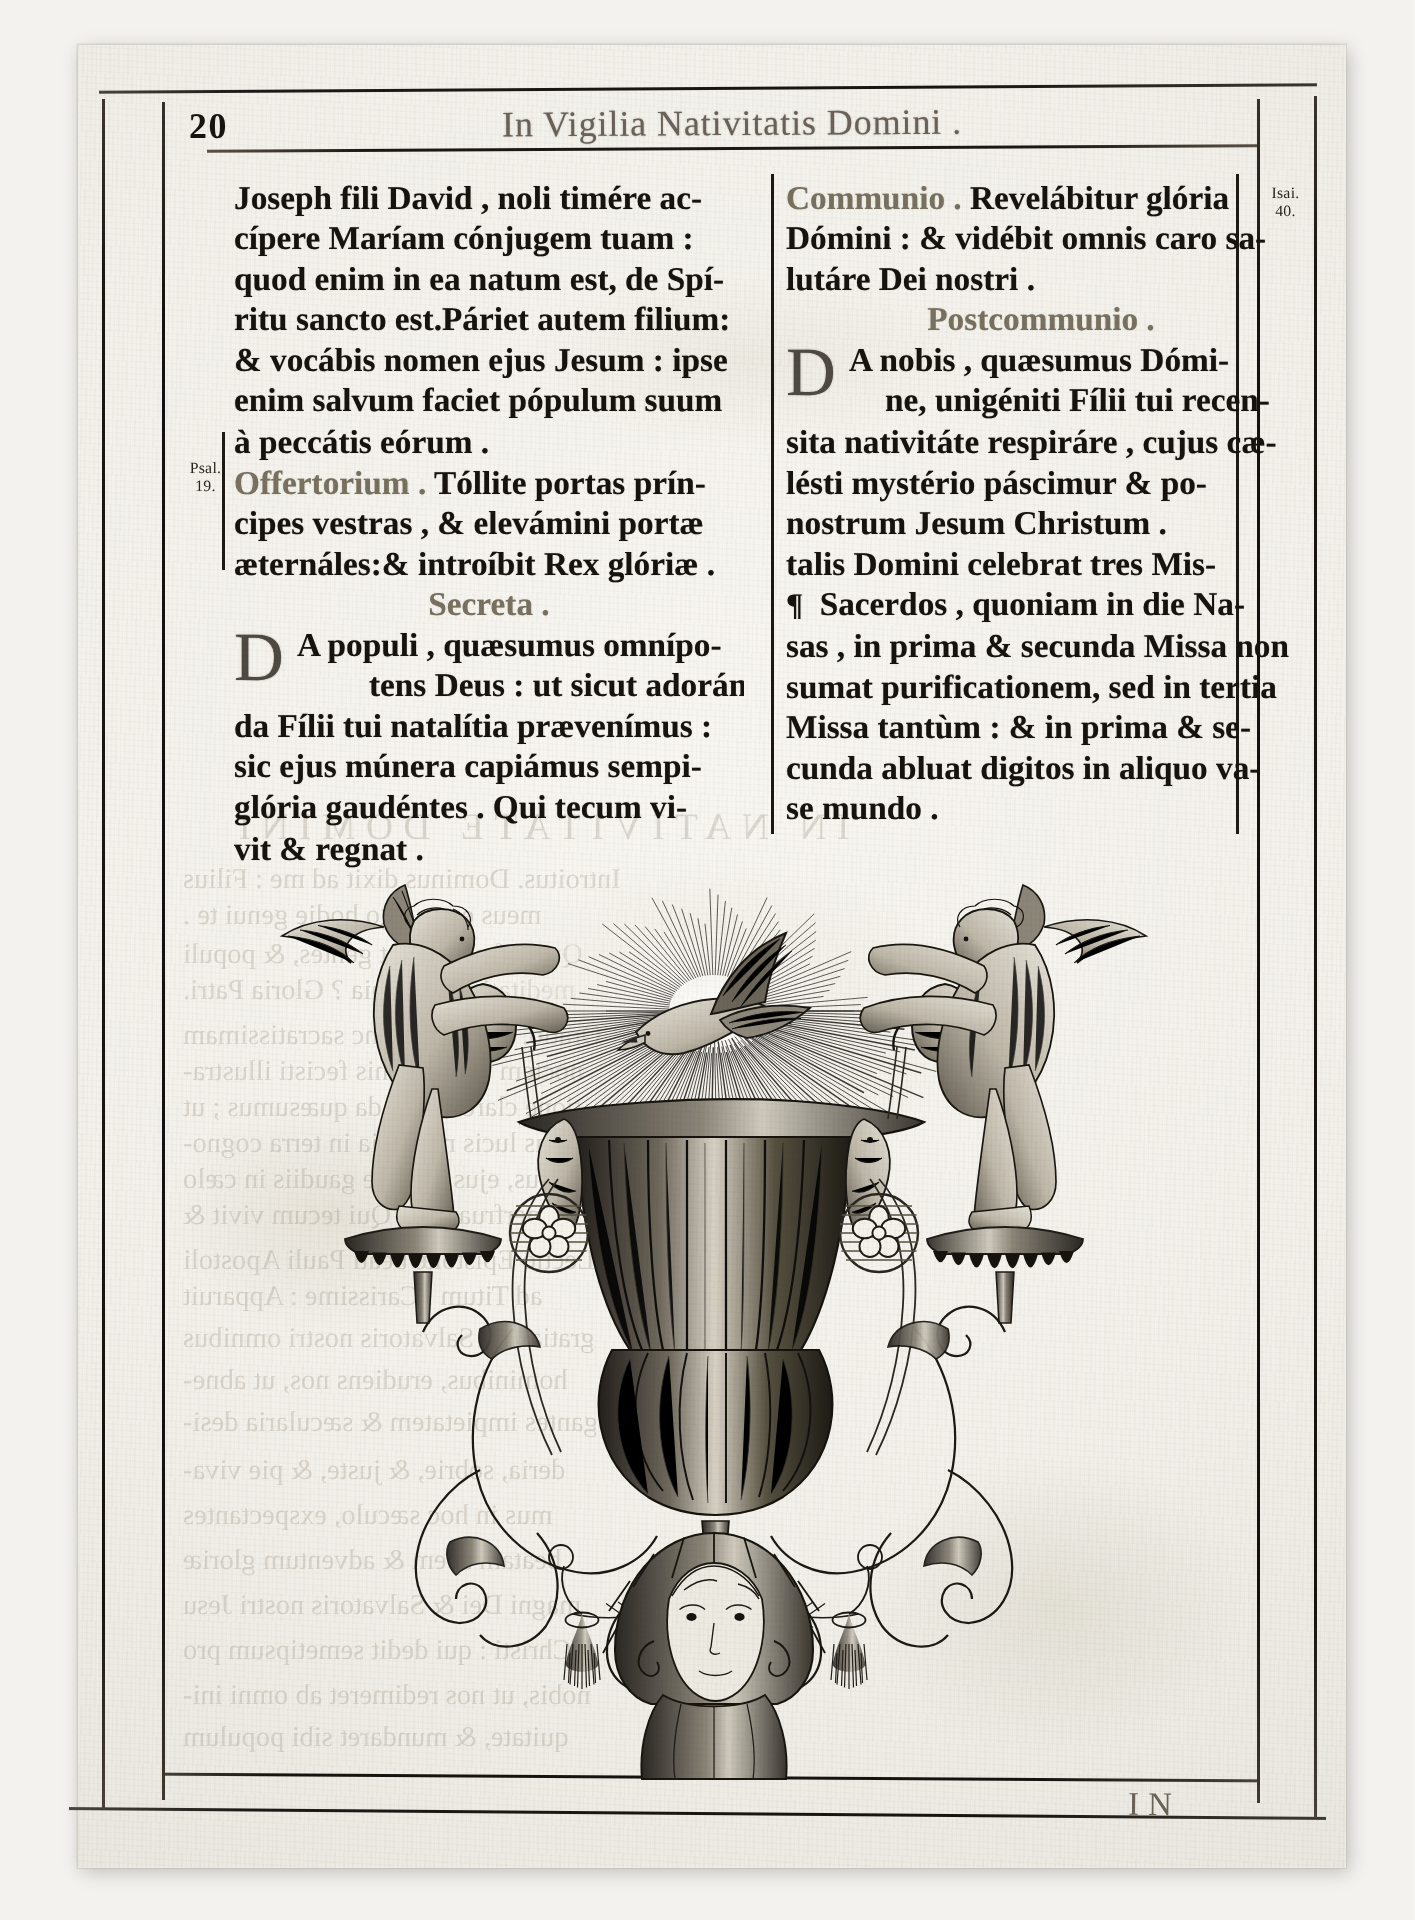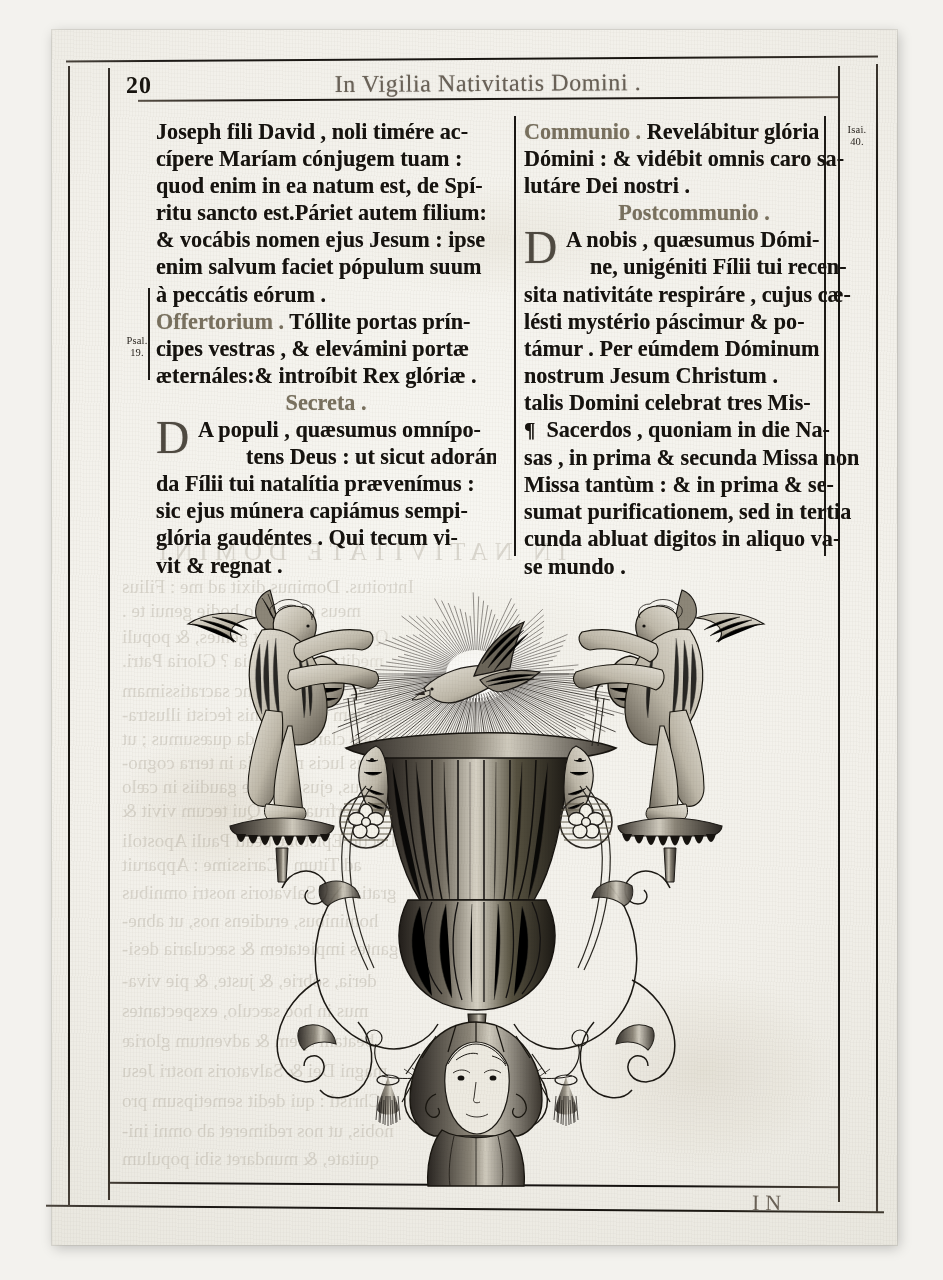--- a/index.html
+++ b/index.html
@@ -76,21 +76,21 @@
   .dropcap{
     float:left;font-size:46px;line-height:40px;margin:2px 4px -6px 0;
     color:#4f4a41;font-weight:normal;text-shadow:0 0 1px rgba(70,64,56,.6);
   }
   .center{text-align:center;}
   .pil{ font-size:21px; }
 
   
   .marg{position:absolute;font-size:10.5px;line-height:12px;color:#2a251f;
     text-align:center;letter-spacing:.2px;}
-  #marg-psal{left:74px;top:277px;width:22px;margin-top:28px;}
+  #marg-psal{left:74px;top:277px;width:22px;}
   #marg-isai{left:792px;top:94px;width:26px;}
 
   
   #plate{position:absolute;left:118px;top:540px;width:612px;height:620px;}
   #plate svg{display:block;width:100%;height:100%;}
 
   
   .ghost{position:absolute;color:#9c9484;opacity:.30;
     font-family:"Liberation Serif",serif;white-space:nowrap;
     transform:scaleX(-1);pointer-events:none;user-select:none;}
@@ -194,30 +194,29 @@
 
       <div>
         <div class="ln center rub">Postcommunio .</div>
         <div style="overflow:hidden;">
           <span class="dropcap">D</span>
           <div class="ln" style="margin-left:42px;">A nobis , quæsumus Dómi-</div>
           <div class="ln" style="margin-left:66px;">ne, unigéniti Fílii tui recen-</div>
         </div>
         <div class="ln">sita nativitáte respiráre , cujus cæ-</div>
         <div class="ln">lésti mystério páscimur &amp; po-</div>
-        <div class="ln">támur . Per eúmdem Dóminum</div>
         <div class="ln">nostrum Jesum Christum .</div>
       </div>
 
       <div>
         <div class="ln">talis Domini celebrat tres Mis-</div>
         <div class="ln"><span class="pil">¶</span>&nbsp; <span>Sacerdos , quoniam in die Na-</span></div>
         <div class="ln">sas , in prima &amp; secunda Missa non</div>
+        <div class="ln">sumat purificationem, sed in tertia</div>
         <div class="ln">Missa tantùm : &amp; in prima &amp; se-</div>
-        <div class="ln">sumat purificationem, sed in tertia</div>
         <div class="ln">cunda abluat digitos in aliquo va-</div>
         <div class="ln">se mundo .</div>
       </div>
     </div>
 
     <div class="marg" id="marg-psal">
       <div>Psal.</div>
       <div>19.</div>
     </div>
     <div class="marg" id="marg-isai">

